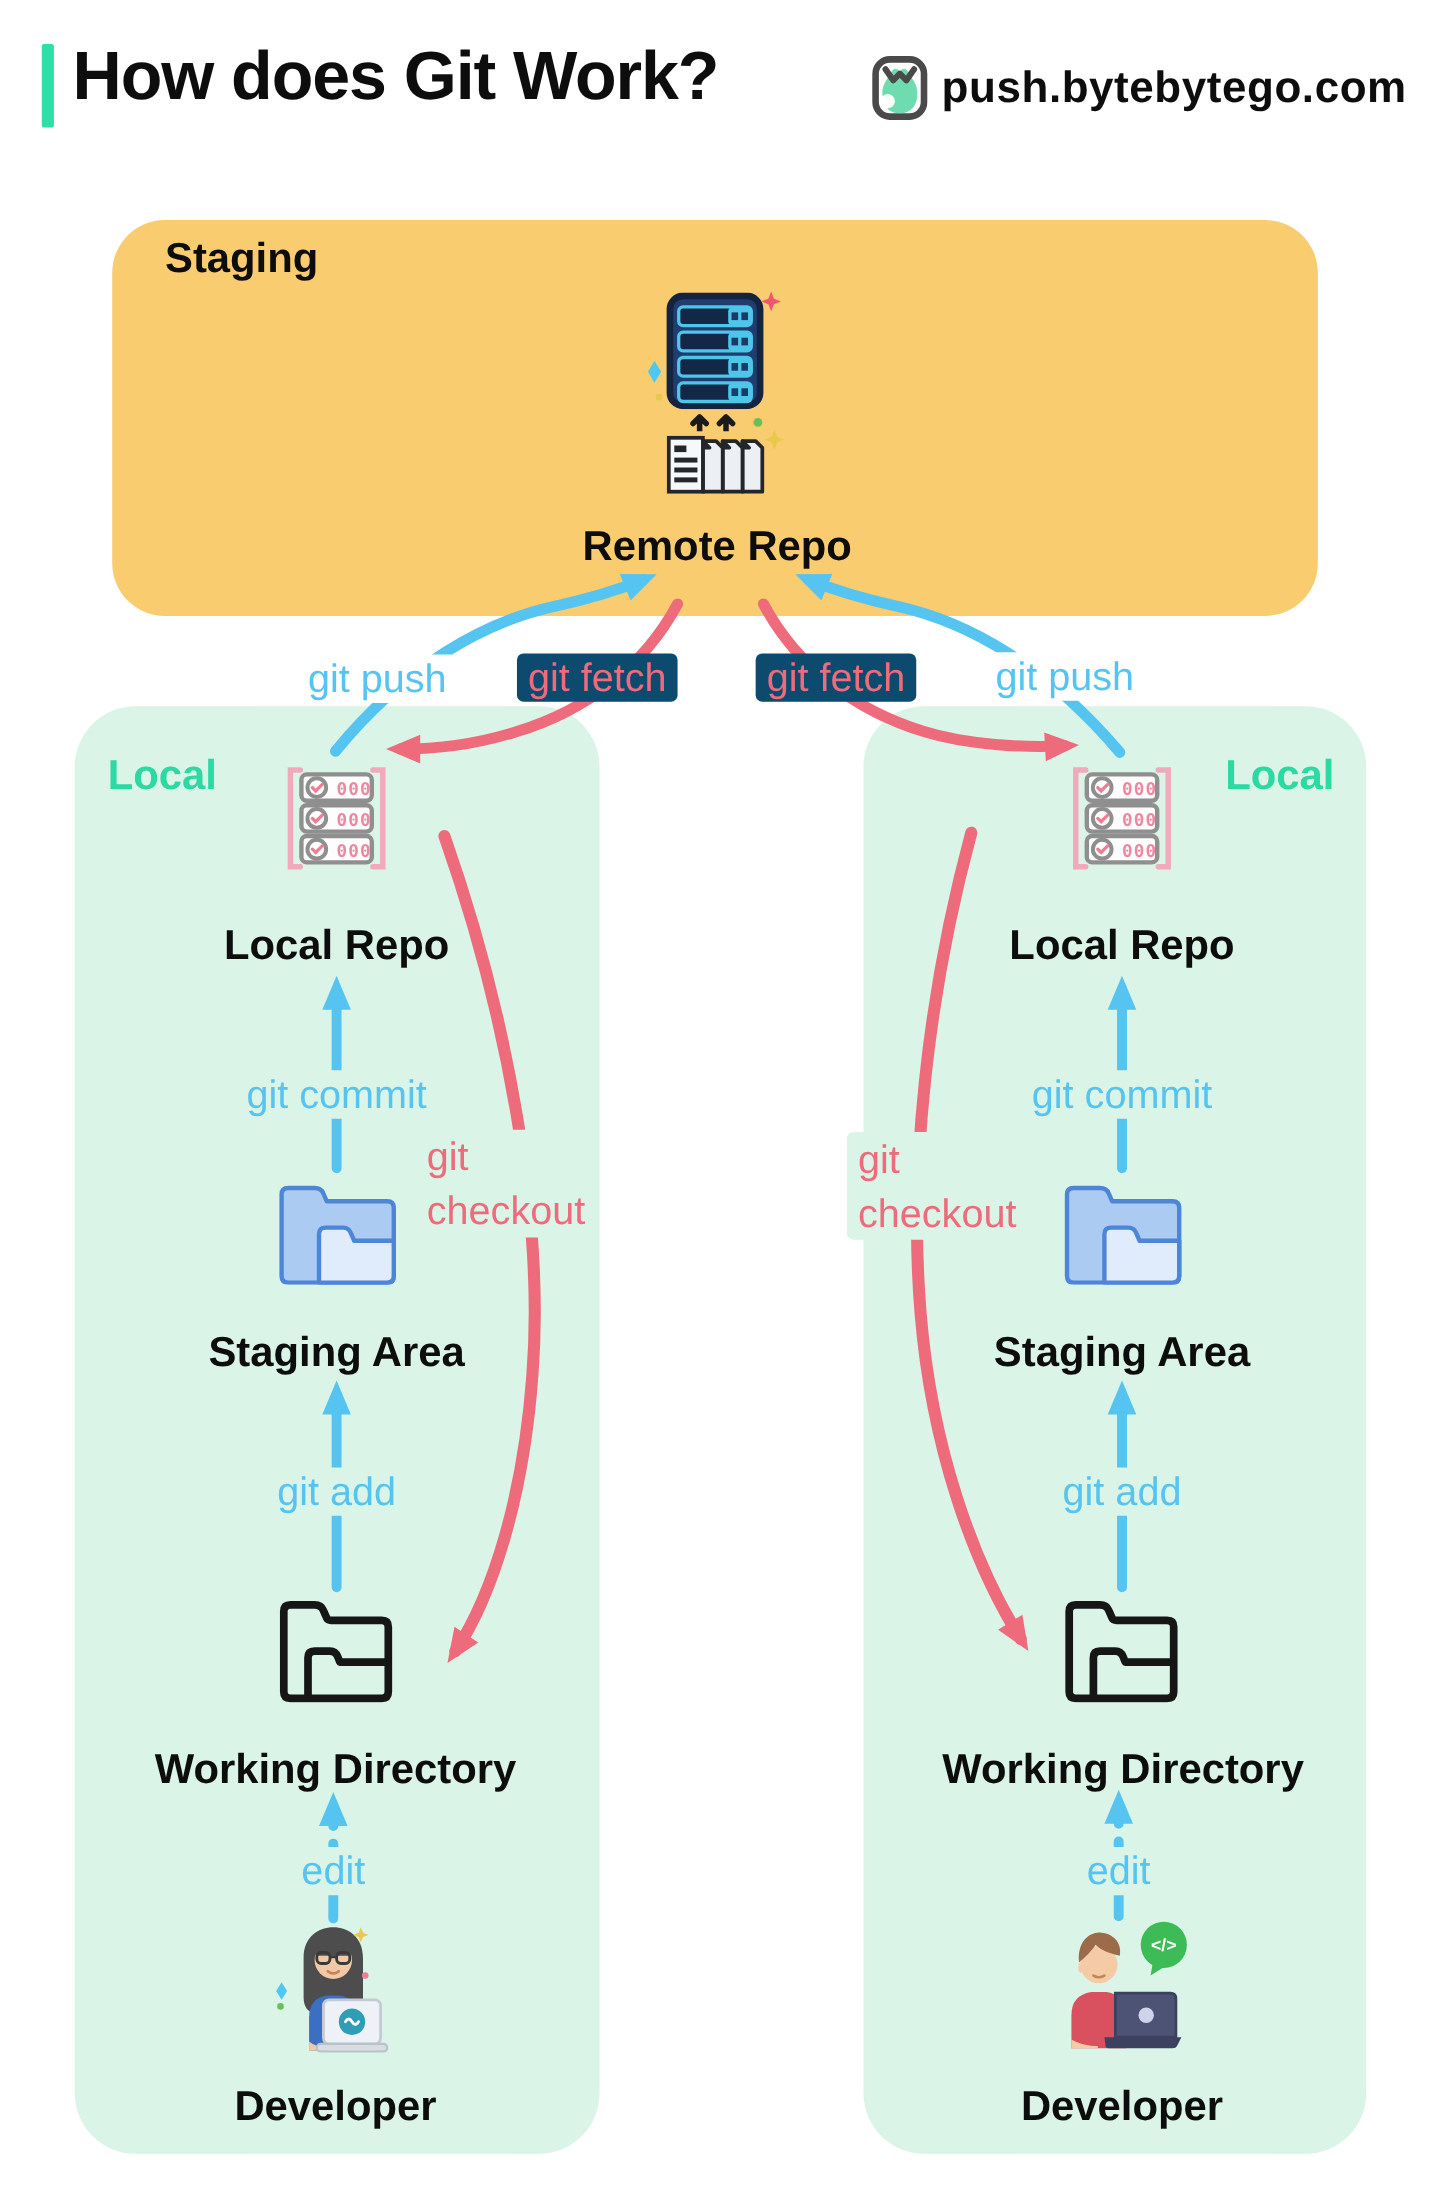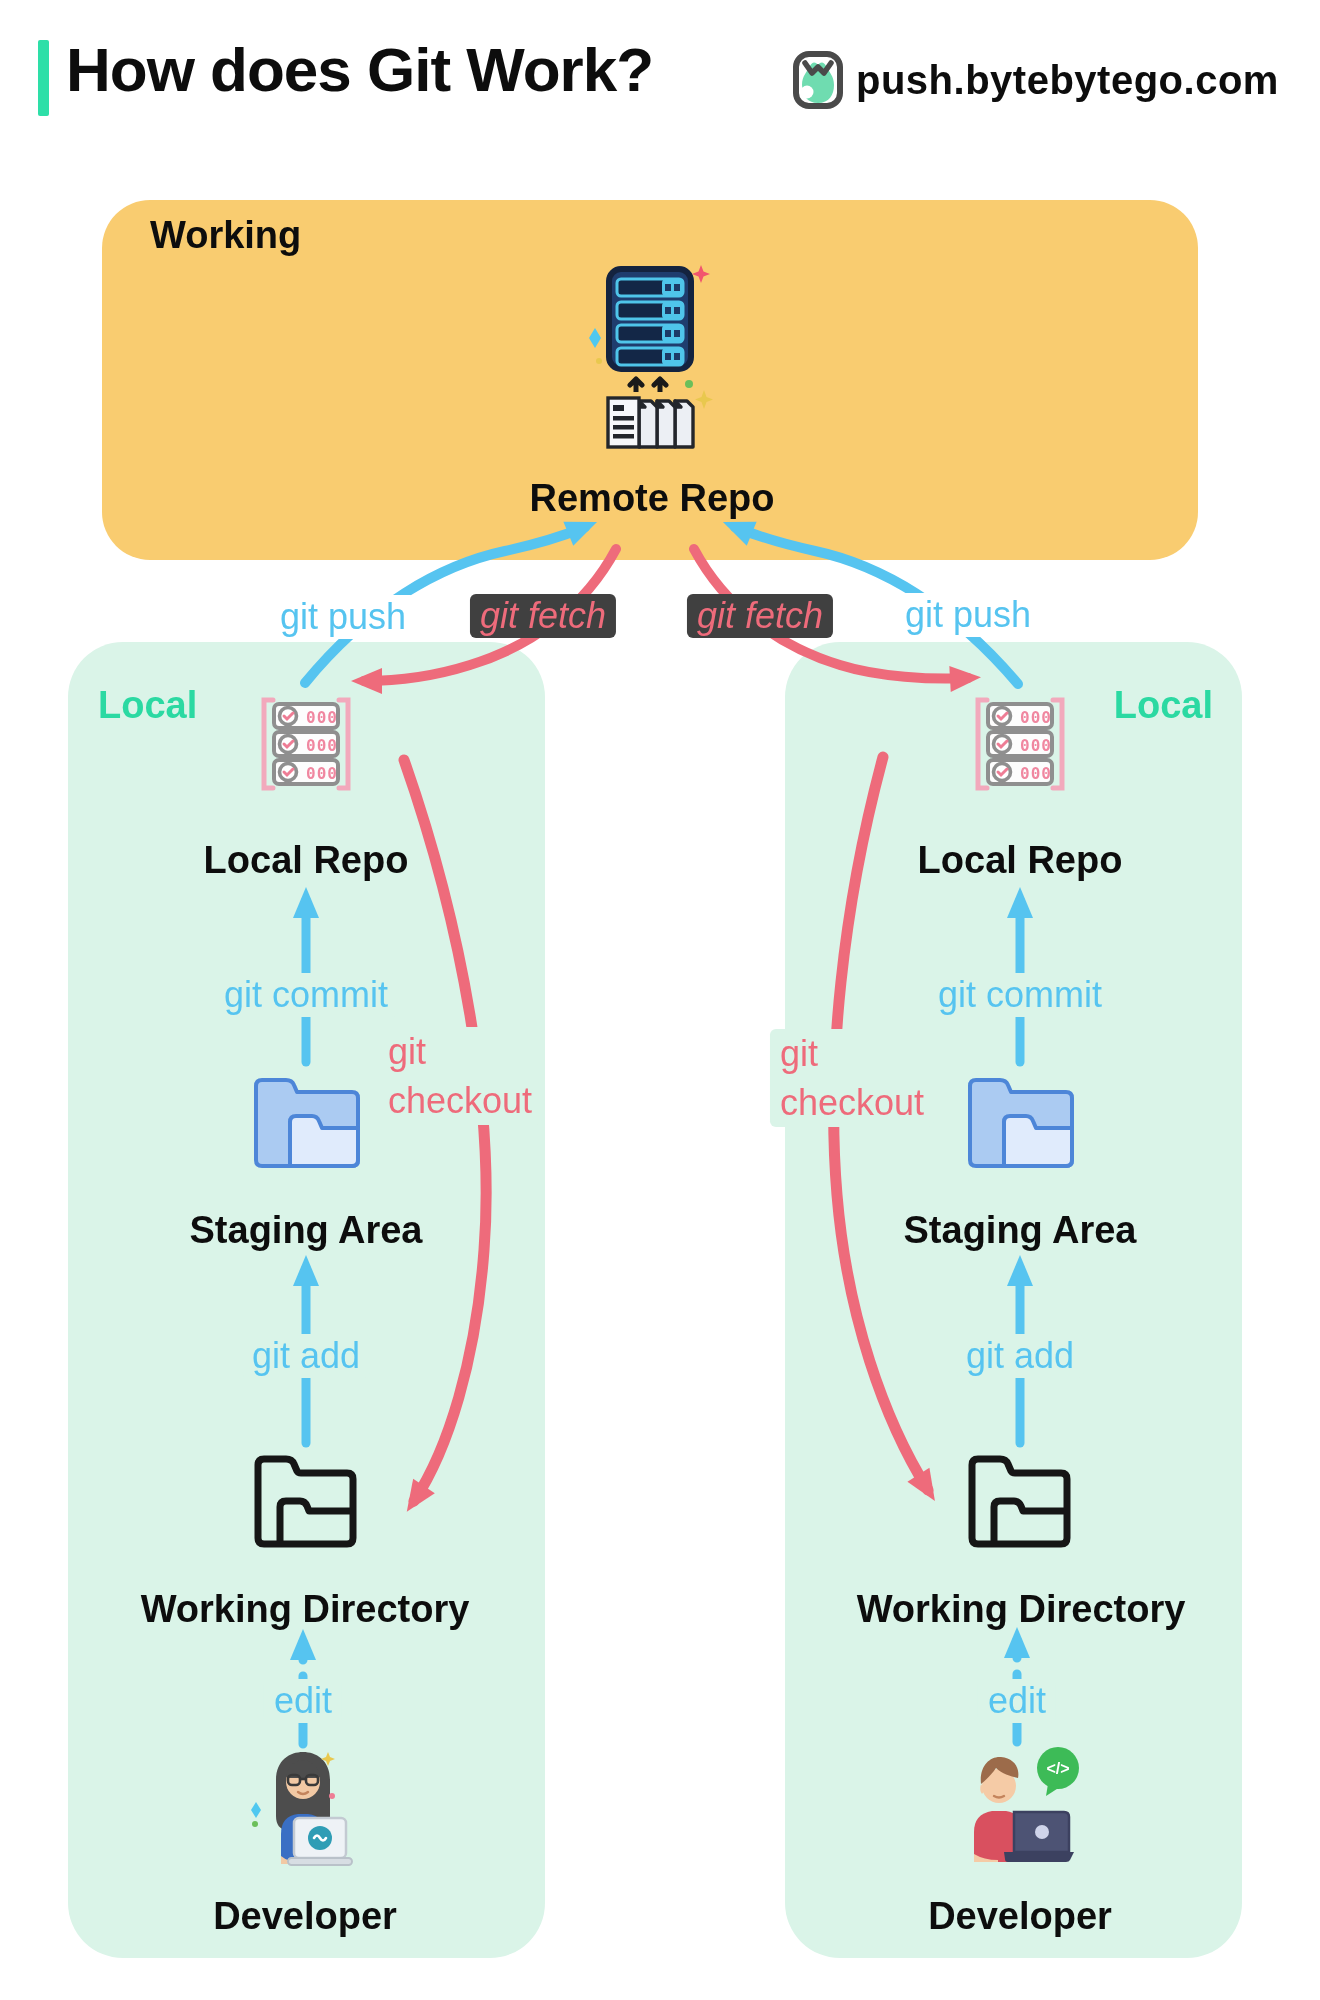--- a/index.html
+++ b/index.html
@@ -18,21 +18,21 @@
   .local-box.right{left:785px;width:457px;}
   .box-title{font-size:38px;font-weight:bold;}
   .remote-title{left:150px;top:214px;}
   .local-title{color:#2BD9A2;top:684px;}
   .local-title.l{left:98px;}
   .local-title.r{left:1213px;transform:translateX(-100%);}
   
   .sec{font-size:38px;font-weight:bold;color:#0d0d0d;z-index:6;}
   .flow{font-size:36px;z-index:6;padding:1px 10px;border-radius:6px;}
   .flow.blue{color:#56C4F0;background:#ffffff;}
-  .flow.red{color:#EE6B7B;background:#404040;font-style:italic;}
+  .flow.red{color:#EE6B7B;background:#0c4a6e;}
   .flow.onmint{background:#DAF4E8;text-align:right;}
   .checkout-lbl{font-size:36px;color:#EE6B7B;line-height:49px;
                 background:#DAF4E8;padding:0 10px;border-radius:6px;z-index:6;}
   svg.overlay{left:0;top:0;z-index:5;pointer-events:none;}
   .icon{z-index:4;}
 </style>
 </head>
 <body>
 
 <div class="canvas">
@@ -43,21 +43,21 @@
   <svg class="abs icon" style="left:792px;top:50px;" width="52" height="60" viewBox="0 0 52 60">
     <rect x="4" y="4" width="44" height="52" rx="13" fill="#ffffff" stroke="#4a4a4a" stroke-width="6"></rect>
     <path d="M26 53 C15 53 10 45 10 35 C10 26 15 22 18 16 C20 12 23 11 26 15 C29 11 32 12 34 16 C37 22 42 26 42 35 C42 45 37 53 26 53 Z" fill="#6FDCB0"></path>
     <path d="M13 13 L20 23 L26 17 L32 23 L39 13" fill="none" stroke="#4a4a4a" stroke-width="5.5" stroke-linecap="round" stroke-linejoin="round"></path>
     <path d="M10 34 C10 45 14 51 20 53 C14 53 9 47 9 38 Z" fill="#ffffff"></path>
     <circle cx="15" cy="42" r="6.5" fill="#ffffff"></circle>
   </svg>
   <div class="abs site-name">push.bytebytego.com</div>
 
   <div class="abs remote-box"></div>
-  <div class="abs box-title remote-title">Working</div>
+  <div class="abs box-title remote-title">Staging</div>
 
   <svg class="abs icon" style="left:604px;top:266px;" width="92" height="106" viewBox="0 0 92 106">
     <rect x="5" y="3" width="82" height="100" rx="12" fill="#1F3D6E" stroke="#14233F" stroke-width="6"></rect>
     <g>
       <rect x="13" y="13" width="66" height="17" rx="4" fill="#132747" stroke="#4FC5EA" stroke-width="3"></rect>
       <rect x="58" y="13" width="21" height="17" rx="4" fill="#4FC5EA"></rect>
       <rect x="61" y="18" width="6" height="7" fill="#1C3A66"></rect>
         <rect x="70" y="18" width="6" height="7" fill="#1C3A66"></rect>
     </g>
     <g>

